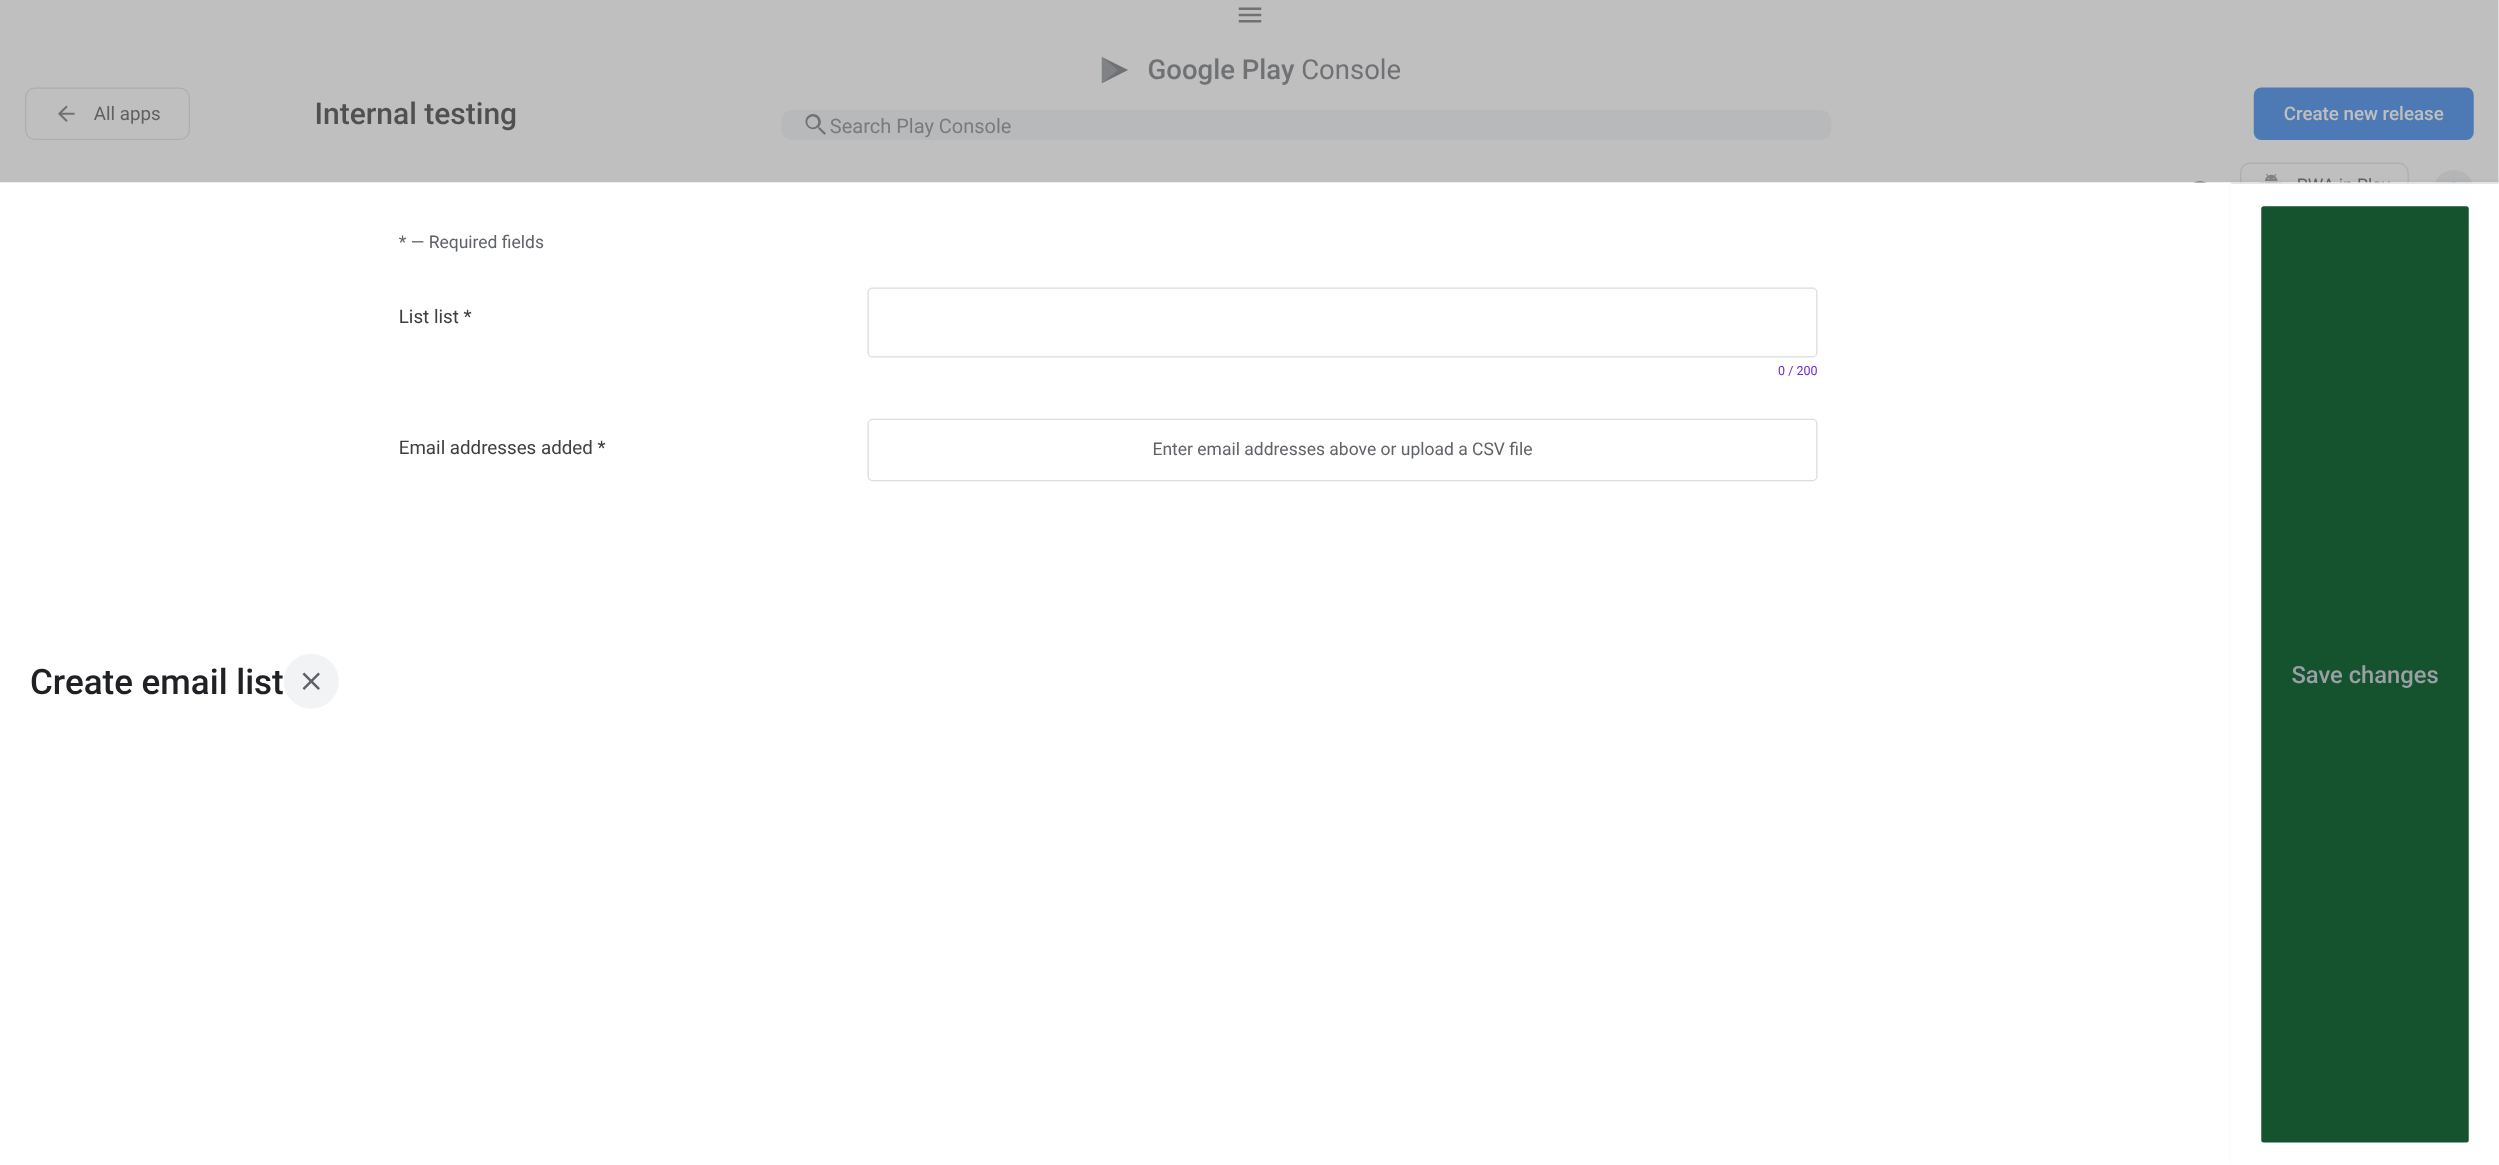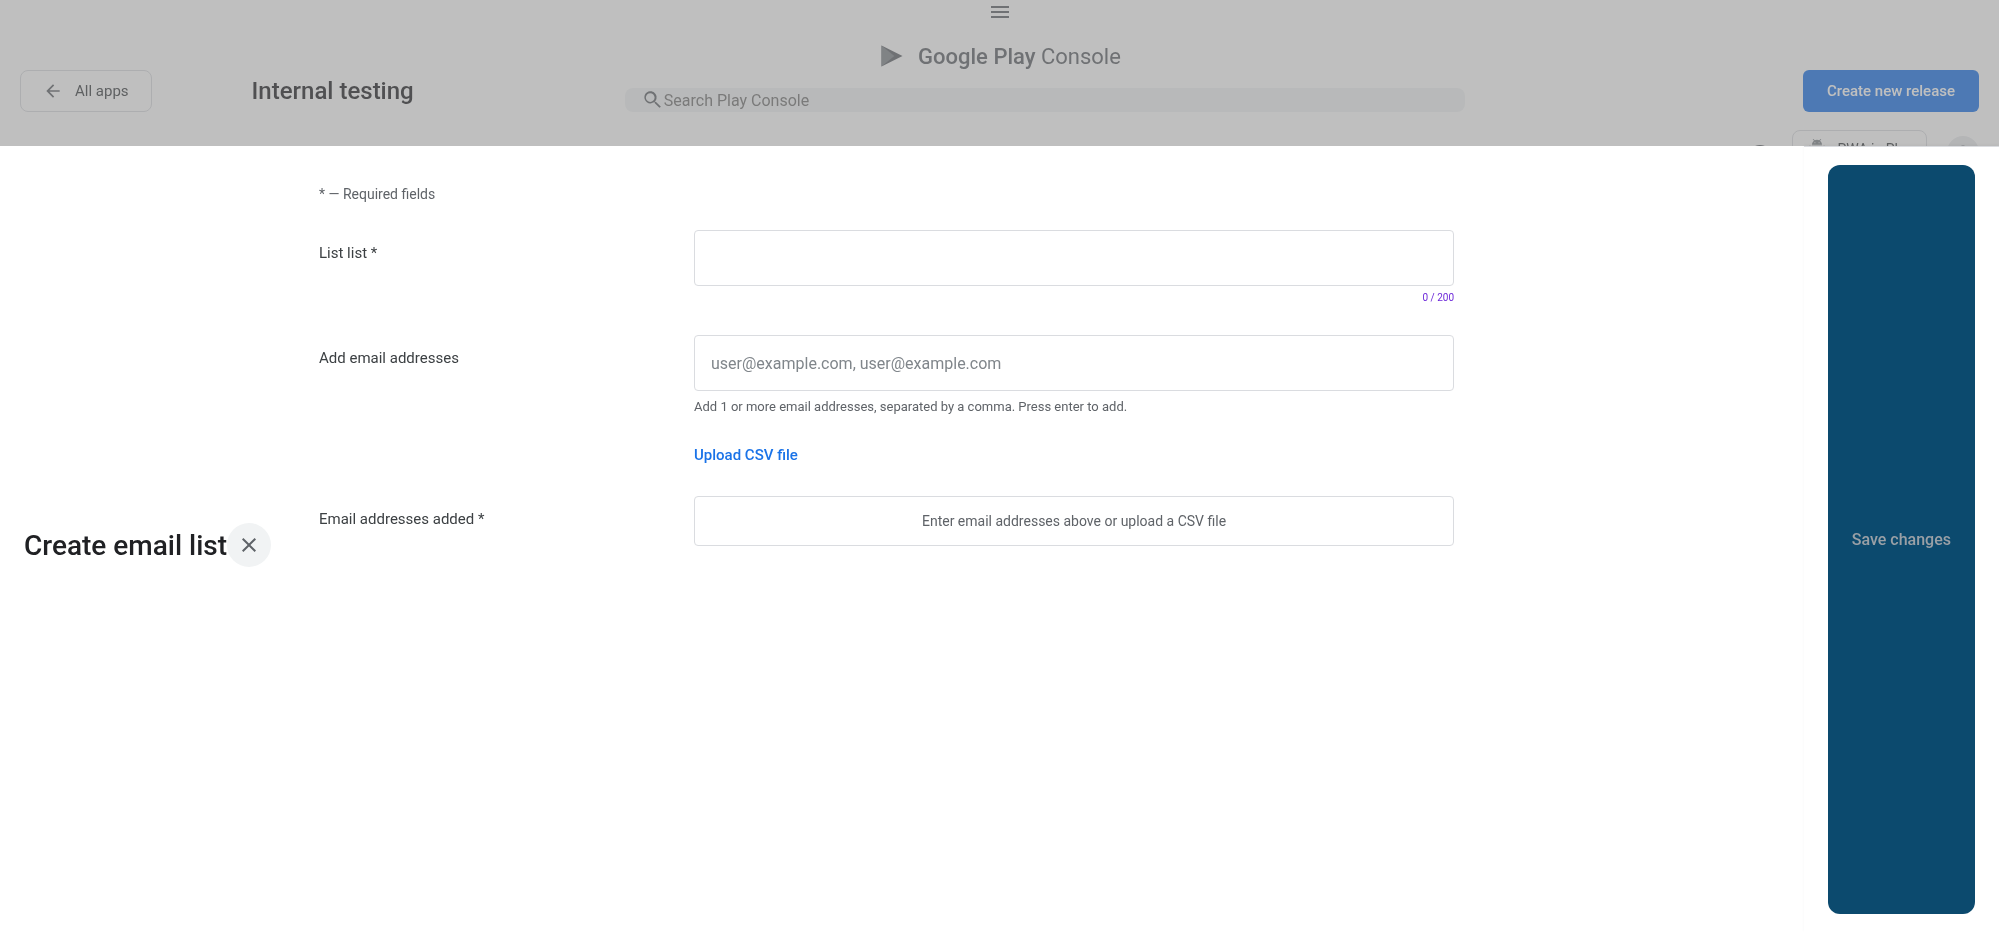--- a/index.html
+++ b/index.html
@@ -295,26 +295,26 @@
     
     .modal-footer {
       border-top: 1px solid #dadce0;
       padding: 18px 24px;
       display: flex;
       justify-content: flex-end;
       box-shadow: 0 -1px 3px rgba(0,0,0,0.04);
     }
     
     .save-btn {
-      background: #0c4a6e;
+      background: #14532d;
       color: #9aa0a6;
       border: none;
-      border-radius: 12px;
+      border-radius: 2px;
       padding: 12px 24px;
-      font-size: 16px;
+      font-size: 19px;
       font-weight: 500;
       cursor: not-allowed;
     }
   </style>
 </head>
 <body>
 
 <div class="app-background">
   <div class="top-bar">
     <div class="menu-icon">
@@ -387,28 +387,20 @@
     <div class="required-note">* — Required fields</div>
 
     <div class="form-row">
       <div class="form-label">List list  *</div>
       <div class="form-field">
         <input type="text" class="text-input" style="">
         <div class="char-count">0 / 200</div>
       </div>
     </div>
 
-    <div class="form-row">
-      <div class="form-label">Add email addresses</div>
-      <div class="form-field">
-        <input type="text" class="text-input" placeholder="user@example.com, user@example.com" style="">
-        <div class="helper-text">Add 1 or more email addresses, separated by a comma. Press enter to add.</div>
-        <a class="upload-link">Upload CSV file</a>
-      </div>
-    </div>
 
     <div class="form-row">
       <div class="form-label">Email addresses added  *</div>
       <div class="form-field">
         <div class="empty-box">Enter email addresses above or upload a CSV file</div>
       </div>
     </div>
   </div>
   <div class="modal-footer">
     <button class="save-btn">Save changes</button>

